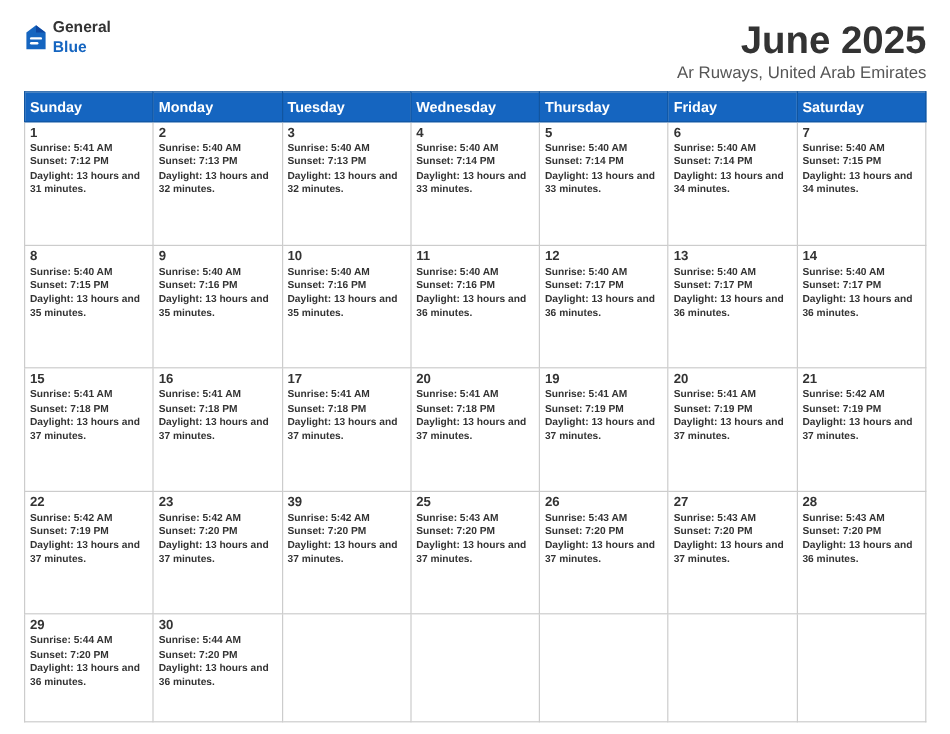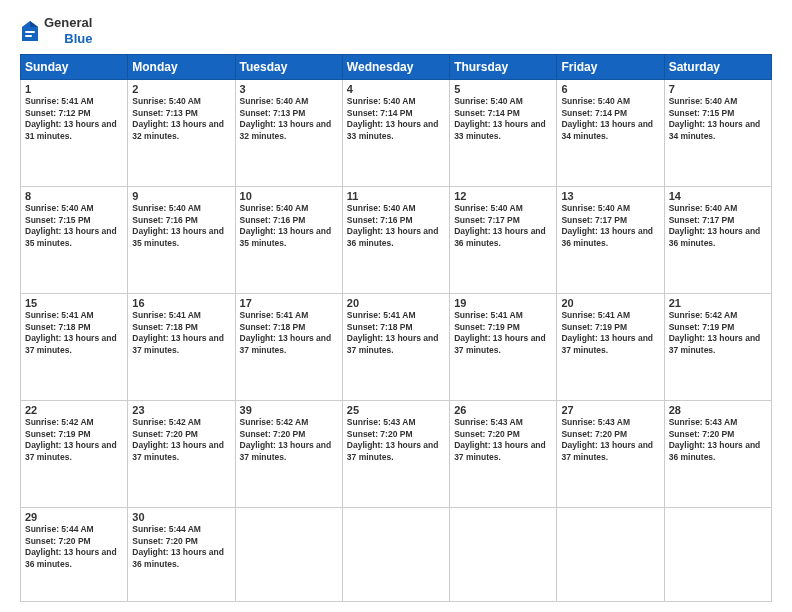--- a/index.html
+++ b/index.html
@@ -26,21 +26,20 @@
     .logo {
       display: flex;
       align-items: center;
     }
     .logo-text {
       display: flex;
       flex-direction: column;
       font-size: 13px;
       font-weight: bold;
       line-height: 1.2;
-      align-items: flex-end;
     }
     .logo-general { color: #333; }
     .logo-blue { color: #1565c0; }
     .logo-icon {
       width: 20px;
       height: 24px;
       margin-right: 4px;
     }
     .title-block {
       text-align: right;
@@ -108,20 +107,24 @@
         <polygon points="10,2 18,8 18,22 2,22 2,8" fill="#1565c0"></polygon>
         <polygon points="10,2 18,8 10,8" fill="#0d47a1"></polygon>
         <rect x="5" y="12" width="10" height="2" fill="#fff" rx="1"></rect>
         <rect x="5" y="16" width="7" height="2" fill="#fff" rx="1"></rect>
       </svg>
       <div class="logo-text">
         <span class="logo-general">General</span>
         <span class="logo-blue">Blue</span>
       </div>
     </div>
+    <div class="title-block">
+      <div class="month-title">June 2025</div>
+      <div class="subtitle">Ar Ruways, United Arab Emirates</div>
+    </div>
   </div>
 
   <table class="calendar">
     <thead>
       <tr>
         <th>Sunday</th>
         <th>Monday</th>
         <th>Tuesday</th>
         <th>Wednesday</th>
         <th>Thursday</th>

